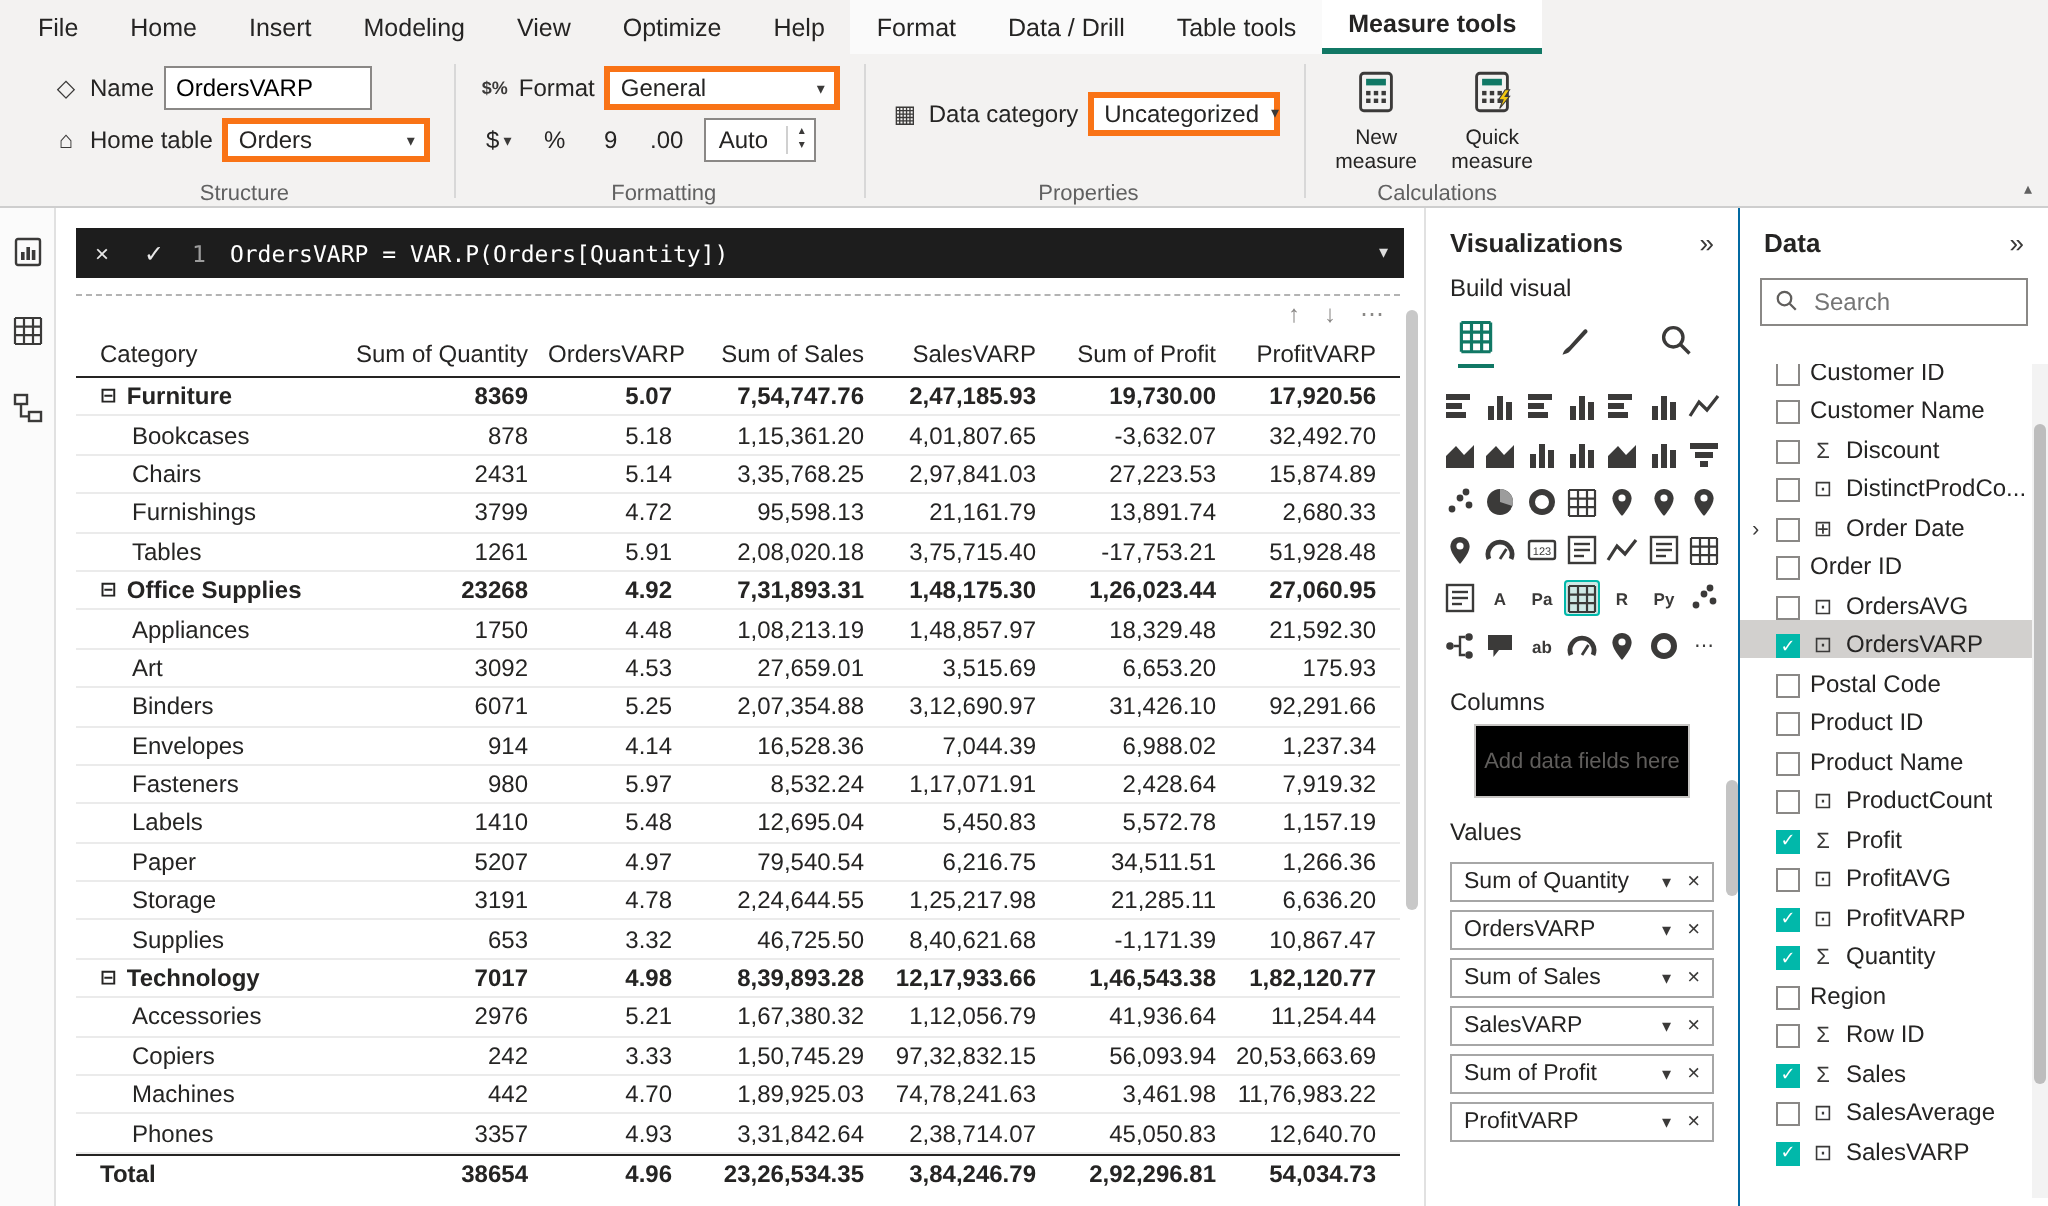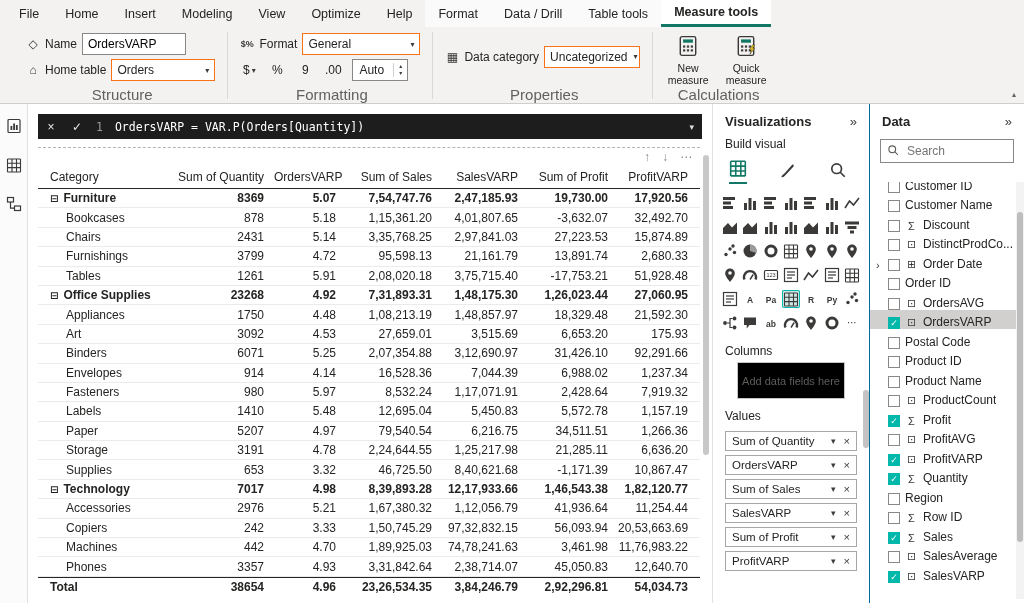--- a/index.html
+++ b/index.html
@@ -7,27 +7,27 @@
     font-family:"Liberation Sans","DejaVu Sans",sans-serif; font-size:12px; color:#252423; background:#fff; }
 
   
   .ribbon { height:104px; background:#f3f2f1; border-bottom:1px solid #cecece; position:relative; }
   .tabs { display:flex; align-items:stretch; height:27px; padding-left:6px; }
   .tab { padding:0 13px; display:flex; align-items:center; font-size:12.5px; cursor:pointer; white-space:nowrap; }
   .tab.contextual { background:#fafafa; }
   .tab.active { background:#fff; font-weight:bold; border-bottom:3px solid #117865; padding-bottom:0; }
   .ribbon-body { height:77px; display:flex; padding-left:16px; }
   .rgroup { position:relative; display:flex; flex-direction:column; padding:4px 10px 14px; }
-  .glabel { position:absolute; bottom:1px; left:3px; right:0; text-align:center; font-size:15px; color:#616161; }
+  .glabel { position:absolute; bottom:1px; left:3px; right:0; text-align:center; font-size:11px; color:#616161; }
   .vsep { width:1px; background:#d8d8d8; margin:5px 2px; }
   .rrow { display:flex; align-items:center; gap:5px; height:26px; }
   .ricon { width:14px; text-align:center; color:#3b3a39; font-size:12px; flex:none; }
   .rlabel { white-space:nowrap; }
   .rinput { width:104px; height:22px; border:1px solid #8a8886; background:#fff; font-size:12px; padding:0 5px; font-family:inherit; }
-  .rselect { height:22px; border:1px solid #f97316; background:#fff; display:flex; align-items:center; justify-content:space-between; padding:0 5px; gap:6px; cursor:pointer; }
+  .rselect { height:22px; border:3px solid #f97316; background:#fff; display:flex; align-items:center; justify-content:space-between; padding:0 5px; gap:6px; cursor:pointer; }
   .caret { font-size:8px; color:#3b3a39; }
   .fmt-row { display:flex; align-items:center; gap:10px; height:26px; }
   .fmt-btn { min-width:18px; height:20px; display:flex; align-items:center; justify-content:center; gap:2px; cursor:pointer; color:#252423; }
   .spin { width:56px; height:22px; border:1px solid #8a8886; background:#fff; display:flex; align-items:center; justify-content:space-between; padding-left:6px; }
   .spin-arrows { display:flex; flex-direction:column; border-left:1px solid #d0d0d0; width:14px; }
   .spin-arrows span { font-size:6px; line-height:1.2; text-align:center; cursor:pointer; color:#3b3a39; }
   .calc-btns { display:flex; gap:12px; padding-top:4px; }
   .big-btn { width:46px; display:flex; flex-direction:column; align-items:center; gap:3px; cursor:pointer; text-align:center; font-size:10.5px; line-height:1.15; color:#252423; }
   .ribbon-collapse { position:absolute; right:8px; bottom:4px; font-size:8px; color:#616161; cursor:pointer; }
 

